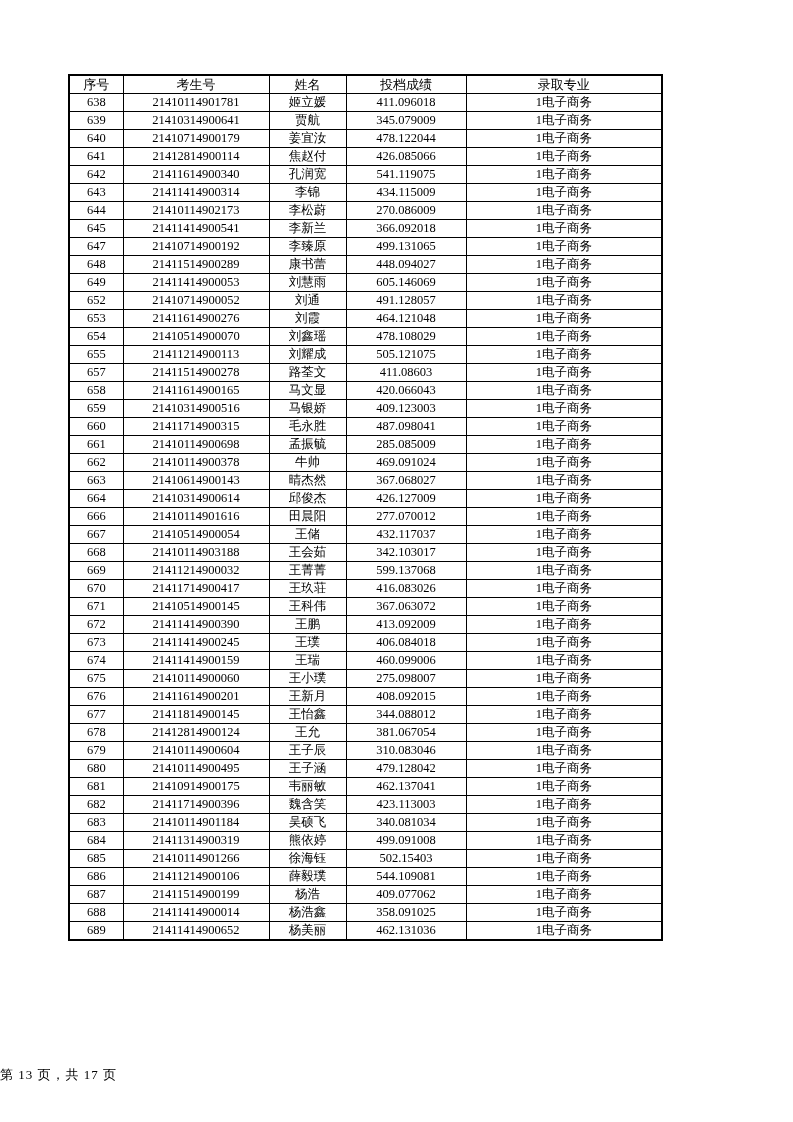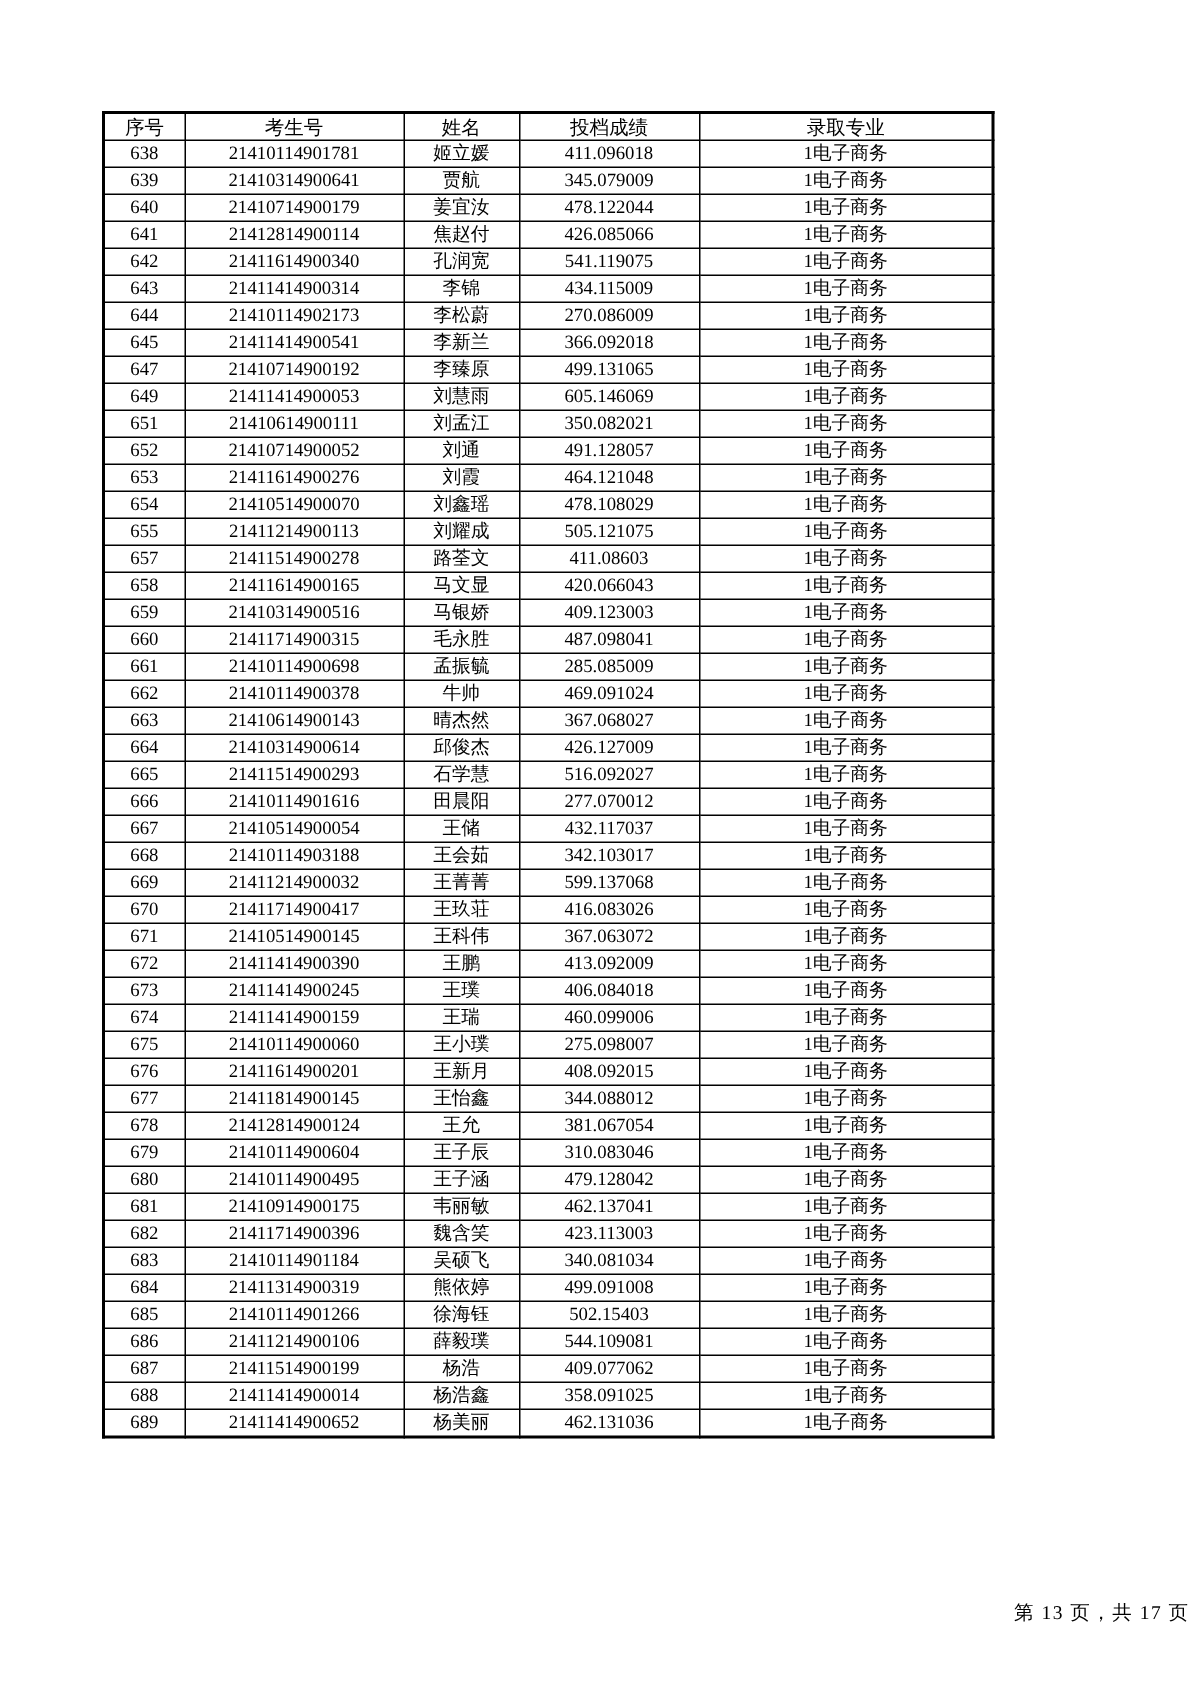--- a/index.html
+++ b/index.html
@@ -41,21 +41,21 @@
     overflow: hidden;
   }
   table.admission thead th {
     font-size: 13px;
   }
   .footer {
     position: absolute;
     left: 0;
     top: 1066px;
     width: 100%;
-    text-align: right;
+    text-align: left;
     font-size: 13px;
     letter-spacing: 1px;
   }
 </style>
 </head>
 <body>
 
 <div class="page">
 
   <table class="admission">
@@ -133,34 +133,34 @@
           <td>1电子商务</td>
         </tr>
         <tr>
           <td>647</td>
           <td>21410714900192</td>
           <td>李臻原</td>
           <td>499.131065</td>
           <td>1电子商务</td>
         </tr>
         <tr>
+          <td>648</td>
+          <td>21411514900289</td>
+          <td>康书蕾</td>
+          <td>448.094027</td>
+          <td>1电子商务</td>
+        </tr>
+        <tr>
           <td>649</td>
           <td>21411414900053</td>
           <td>刘慧雨</td>
           <td>605.146069</td>
           <td>1电子商务</td>
         </tr>
         <tr>
-          <td>651</td>
-          <td>21410614900111</td>
-          <td>刘孟江</td>
-          <td>350.082021</td>
-          <td>1电子商务</td>
-        </tr>
-        <tr>
           <td>652</td>
           <td>21410714900052</td>
           <td>刘通</td>
           <td>491.128057</td>
           <td>1电子商务</td>
         </tr>
         <tr>
           <td>653</td>
           <td>21411614900276</td>
           <td>刘霞</td>
@@ -228,27 +228,20 @@
           <td>21410614900143</td>
           <td>晴杰然</td>
           <td>367.068027</td>
           <td>1电子商务</td>
         </tr>
         <tr>
           <td>664</td>
           <td>21410314900614</td>
           <td>邱俊杰</td>
           <td>426.127009</td>
-          <td>1电子商务</td>
-        </tr>
-        <tr>
-          <td>665</td>
-          <td>21411514900293</td>
-          <td>石学慧</td>
-          <td>516.092027</td>
           <td>1电子商务</td>
         </tr>
         <tr>
           <td>666</td>
           <td>21410114901616</td>
           <td>田晨阳</td>
           <td>277.070012</td>
           <td>1电子商务</td>
         </tr>
         <tr>

